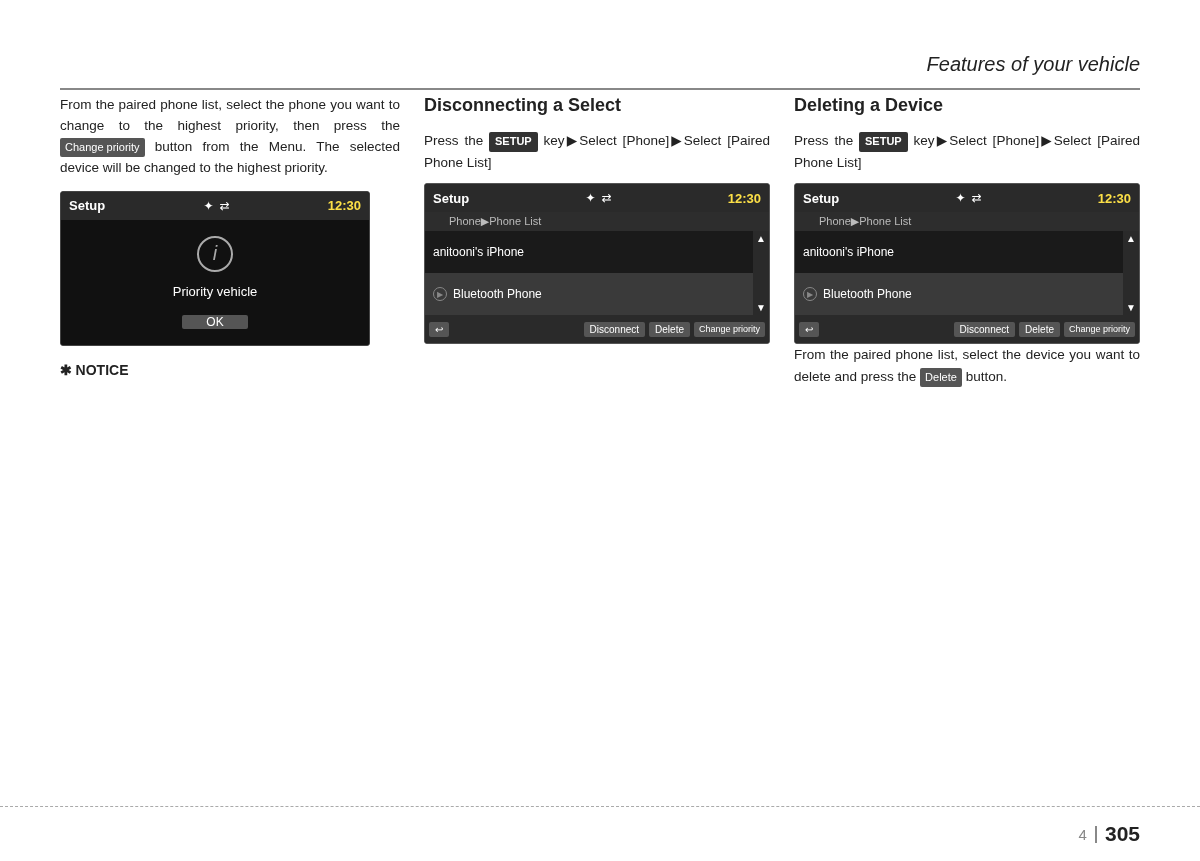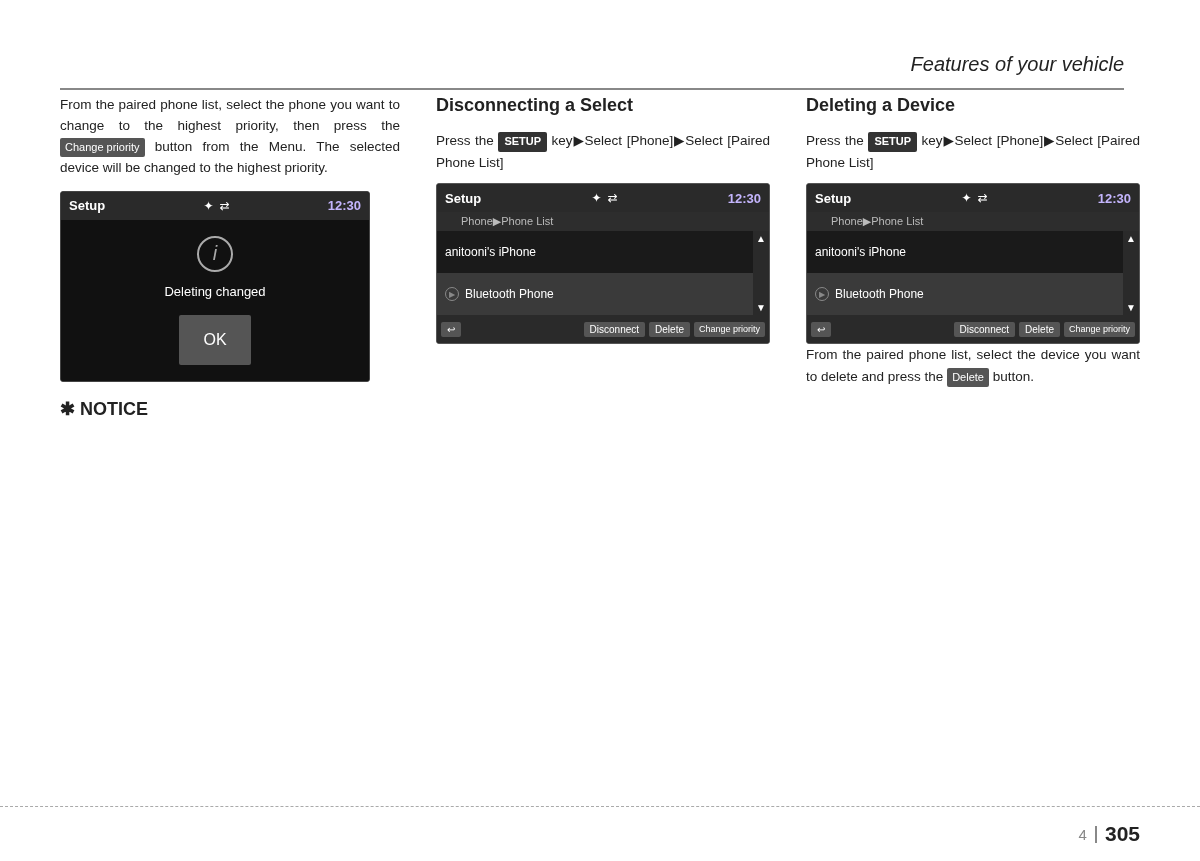--- a/index.html
+++ b/index.html
@@ -12,21 +12,21 @@
       color: #222;
       overflow: hidden;
       position: relative;
     }
 
     
     .header {
       position: absolute;
       top: 0;
       left: 0;
-      right: 16px;
+      right: 0;
       height: 90px;
       display: flex;
       align-items: flex-end;
       justify-content: flex-end;
       padding-right: 60px;
       padding-bottom: 8px;
     }
     .header-line {
       position: absolute;
       bottom: 0;
@@ -43,21 +43,21 @@
     }
 
     
     .main-content {
       position: absolute;
       top: 95px;
       left: 60px;
       right: 60px;
       bottom: 60px;
       display: flex;
-      gap: 36px;
+      gap: 24px;
     }
 
     
     .left-col {
       width: 340px;
       flex-shrink: 0;
     }
 
     .left-text {
       font-size: 13.5px;
@@ -105,21 +105,21 @@
     }
     .screen-topbar .icon-bt {
       color: #fff;
       font-size: 12px;
     }
     .screen-topbar .icon-arrow {
       color: #fff;
       font-size: 12px;
     }
     .screen-topbar .time {
-      color: #c4b5fd;
+      color: #fde047;
       font-size: 13px;
       font-weight: bold;
     }
 
     .screen-body {
       background: #111;
       min-height: 120px;
       display: flex;
       flex-direction: column;
       align-items: center;
@@ -140,22 +140,22 @@
       margin-bottom: 12px;
     }
     .screen-body .priority-text {
       color: #fff;
       font-size: 13px;
       margin-bottom: 16px;
     }
     .screen-body .ok-btn {
       background: #555;
       color: #fff;
-      font-size: 16px;
-      padding: 16px 24px;
+      font-size: 12px;
+      padding: 0 24px;
       border-radius: 2px;
     }
 
     
     .phone-list-screen {
       background: #1a1a1a;
       border: 1px solid #555;
       border-radius: 3px;
       overflow: hidden;
     }
@@ -238,21 +238,21 @@
       text-align: center;
       line-height: 1.2;
     }
     .spacer { flex: 1; }
 
     
     .notice-section {
       margin-top: 8px;
     }
     .notice-title {
-      font-size: 18px;
+      font-size: 14px;
       font-weight: bold;
       margin-bottom: 6px;
     }
     .notice-text {
       font-size: 12.5px;
       line-height: 1.55;
       font-weight: bold;
       text-align: justify;
     }
 
@@ -353,21 +353,21 @@
       <div class="screen-topbar">
         <span class="setup-label">Setup</span>
         <div class="icons">
           <span class="icon-bt">✦</span>
           <span class="icon-arrow">⇄</span>
         </div>
         <span class="time">12:30</span>
       </div>
       <div class="screen-body">
         <div class="info-icon">i</div>
-        <div class="priority-text">Deleting changed</div>
+        <div class="priority-text">Priority vehicle</div>
         <div class="ok-btn">OK</div>
       </div>
     </div>
 
     <div class="notice-section">
       <div class="notice-title">✱ NOTICE</div>
     </div>
   </div>
 
   <div class="middle-col">

